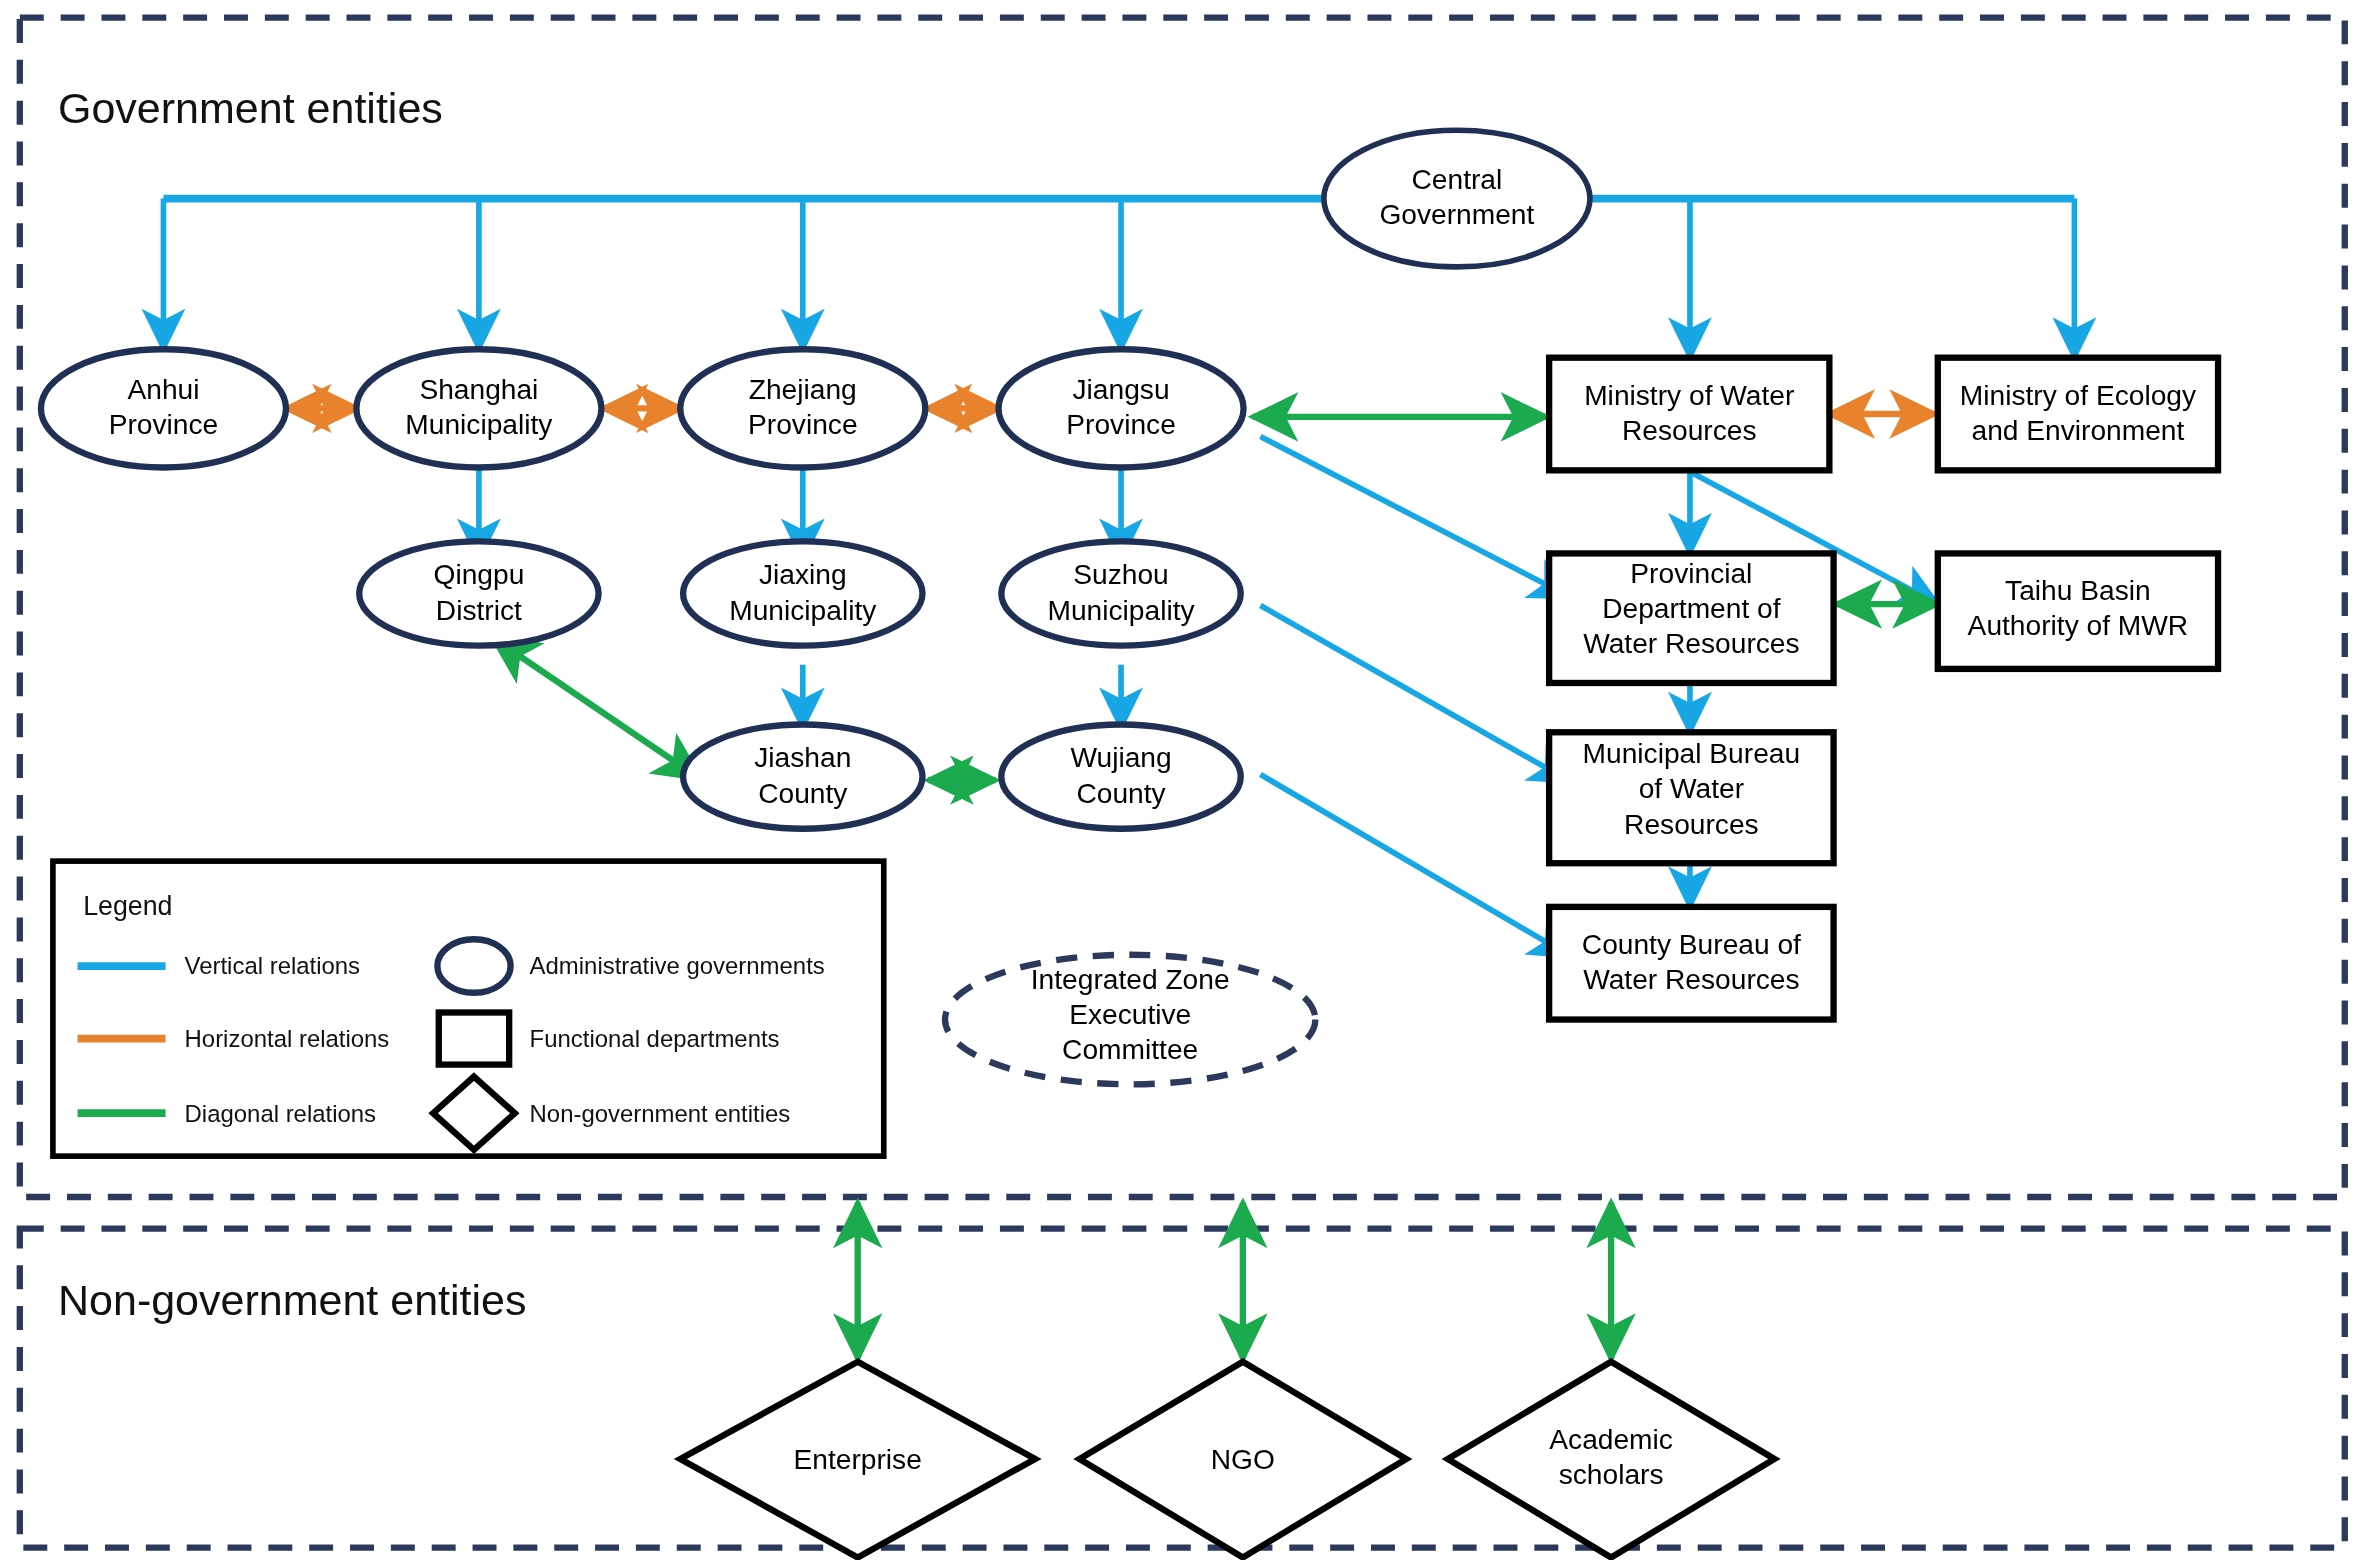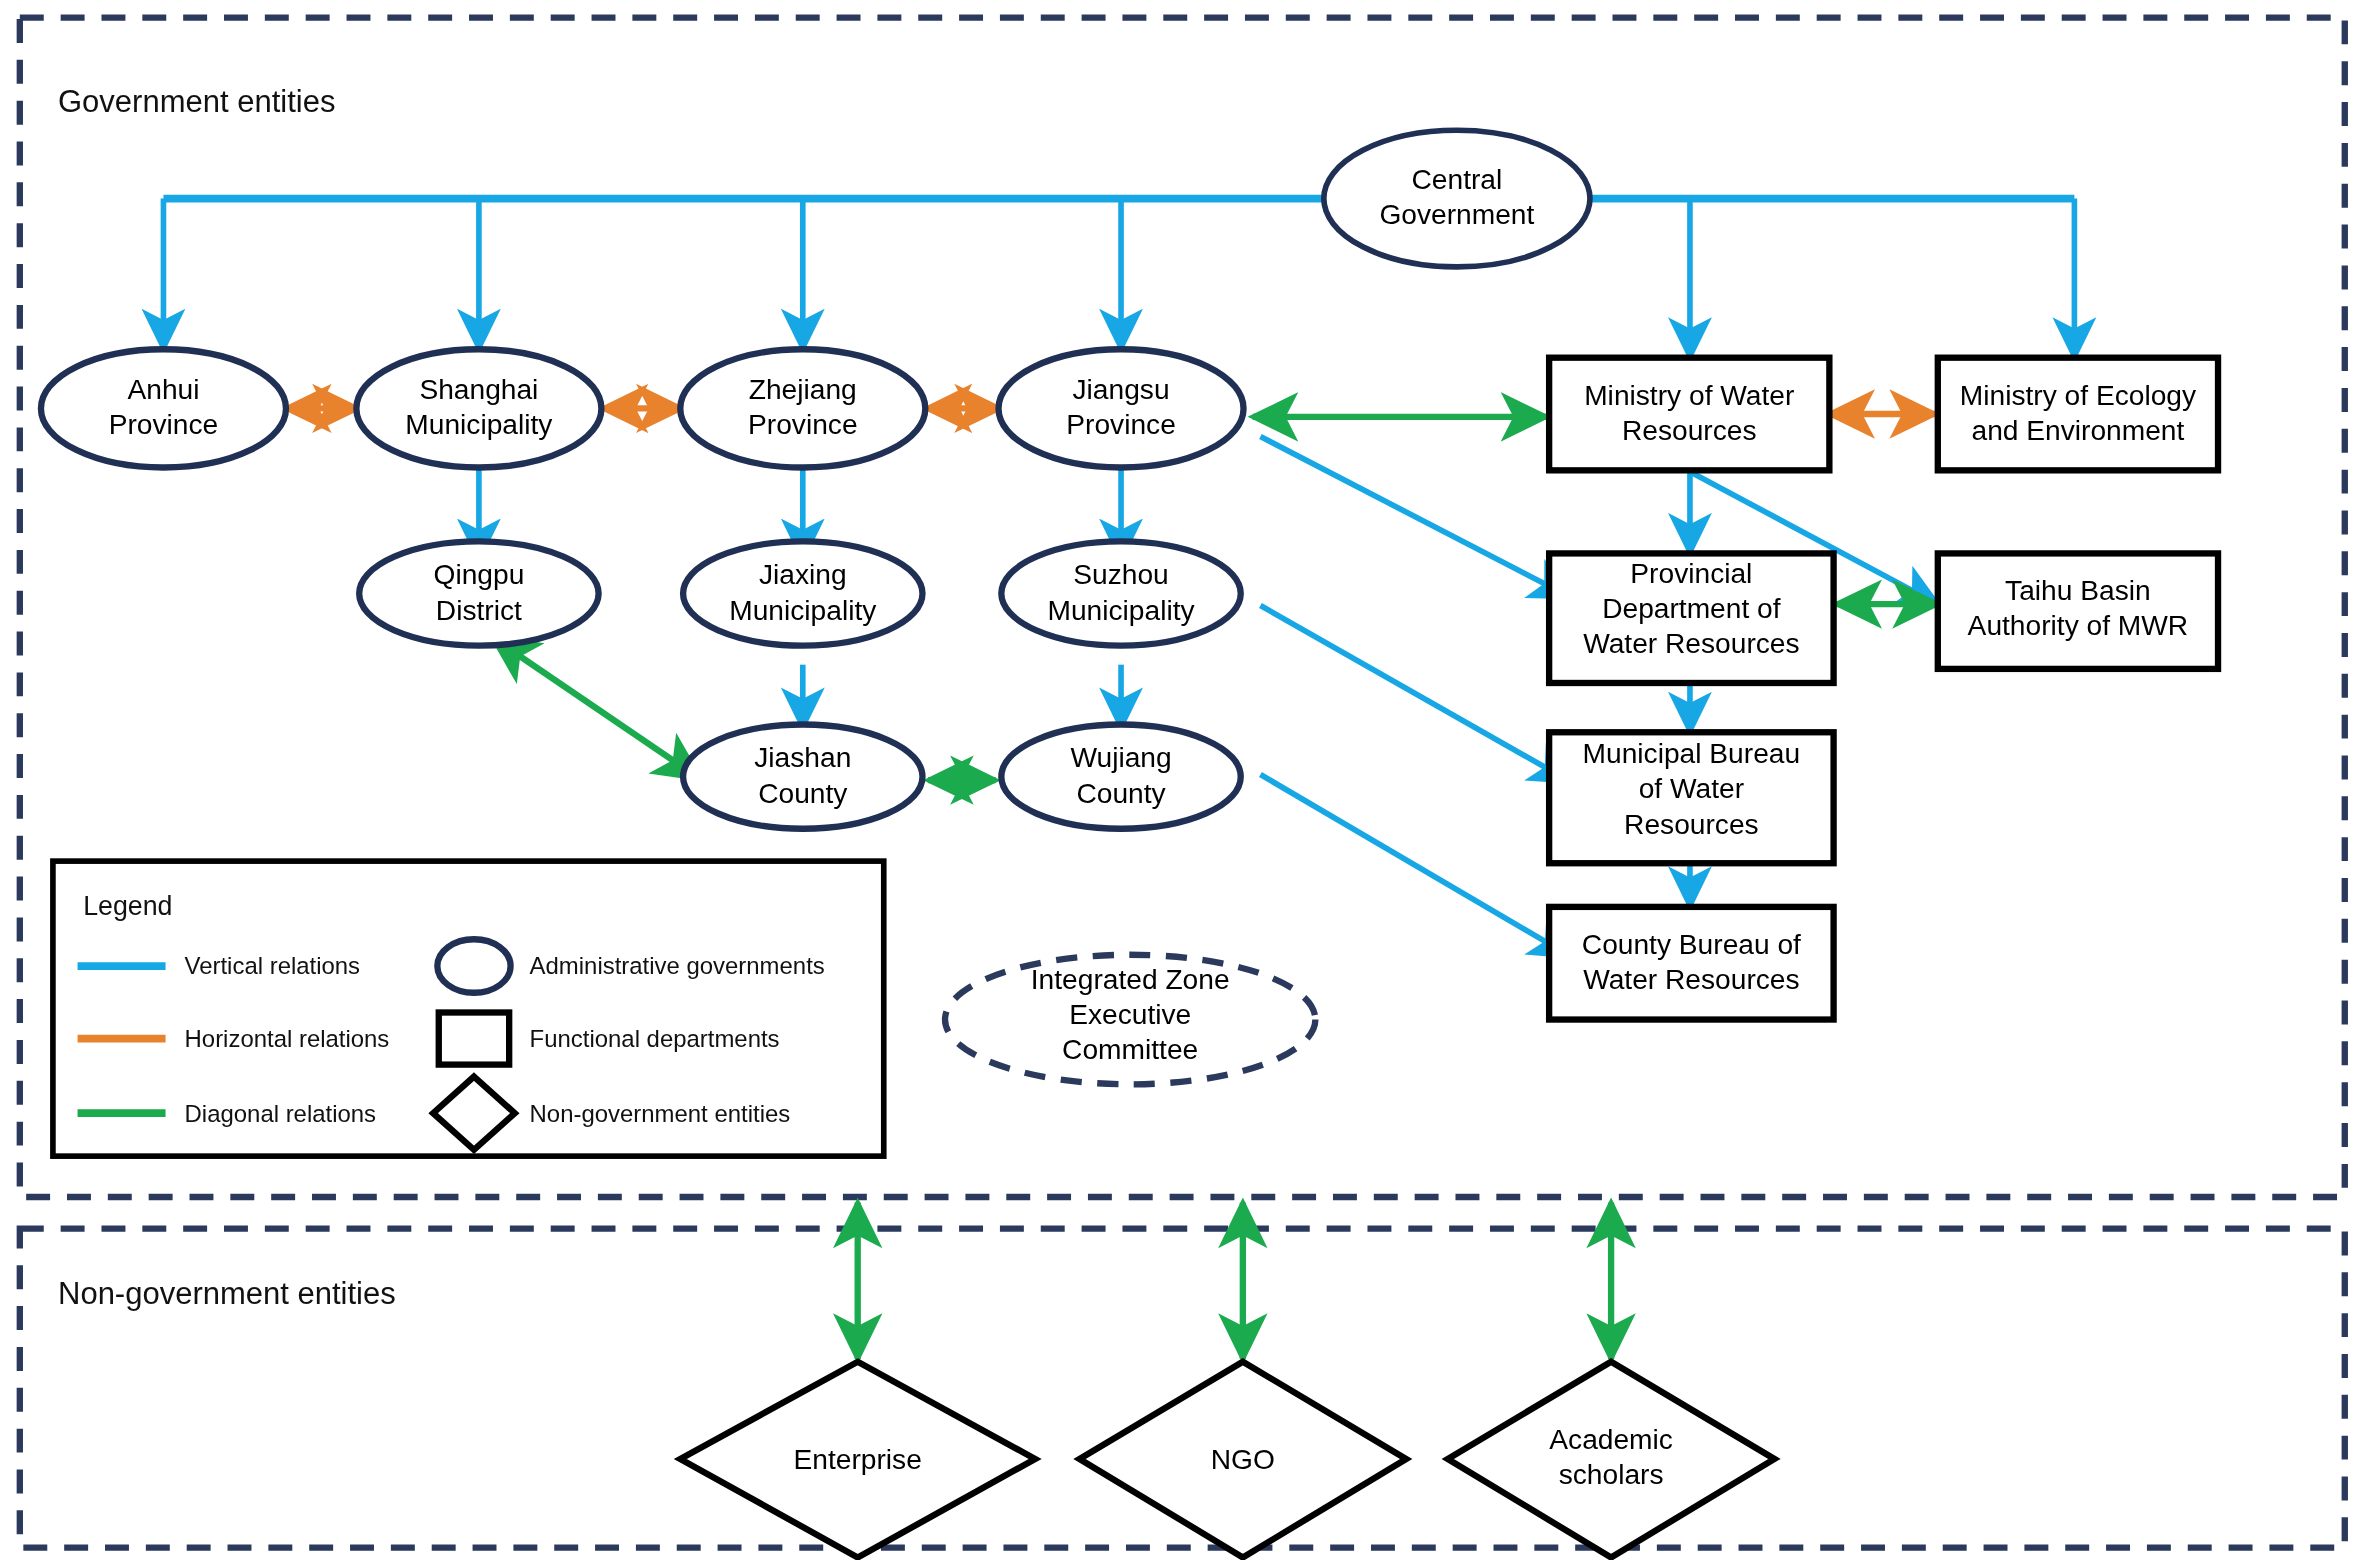--- a/index.html
+++ b/index.html
@@ -1,20 +1,20 @@
 <!DOCTYPE html>
 <html style="font-size:11.3px"><head>
 <meta charset="utf-8">
 <style>
   html,body{margin:0;padding:0;background:#ffffff;}
   body{width:2366px;height:1561px;position:relative;overflow:hidden;
        font-family:"Liberation Sans","DejaVu Sans",sans-serif;}
   #stage{position:absolute;left:0;top:0;width:2366px;height:1561px;}
   svg#diagram{position:absolute;left:0;top:0;width:2366px;height:1561px;}
-  .sec-title{position:absolute;font-size:31px;color:#111;white-space:nowrap;}
+  .sec-title{position:absolute;font-size:43px;color:#111;white-space:nowrap;}
   .node-label{font-size:40px;fill:#000;text-anchor:middle;
               font-family:"Liberation Sans","DejaVu Sans",sans-serif;}
   .legend-title{font-size:38px;fill:#111;
               font-family:"Liberation Sans","DejaVu Sans",sans-serif;}
   .legend-label{font-size:34px;fill:#111;
               font-family:"Liberation Sans","DejaVu Sans",sans-serif;}
 </style>
 </head>
 <body>
 

